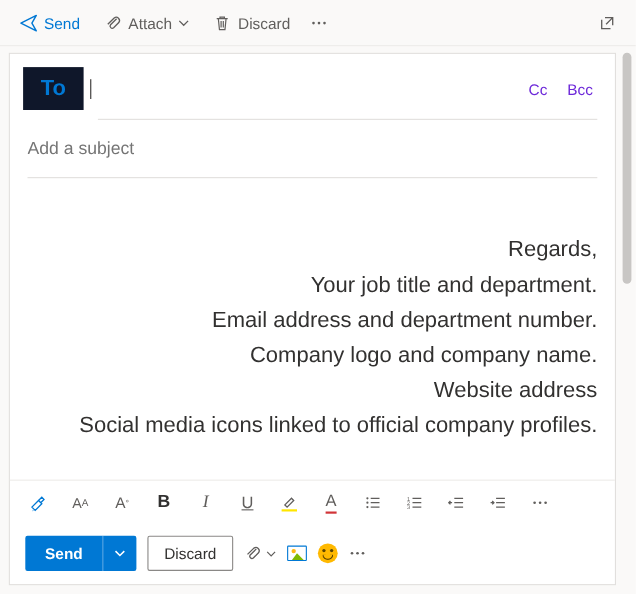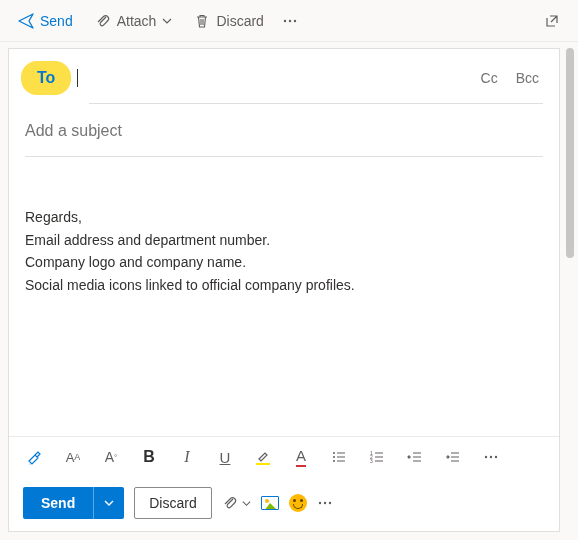--- a/index.html
+++ b/index.html
@@ -52,43 +52,42 @@
     background: #c8c6c4;
     border-radius: 4px;
   }
   .to-row {
     display: flex;
     align-items: center;
     padding: 12px 16px 8px 12px;
     gap: 10px;
   }
   .to-btn {
-    background: #fde047;
+    background: #0f172a;
     color: #0078d4;
     padding: 8px 16px;
     font-weight: 600;
     cursor: pointer;
-    font-size: 16px;
-    border-radius: 16px;
+    font-size: 20px;
   }
   .to-input {
     flex: 1;
     border: none;
     outline: none;
     font-size: 14px;
     padding: 6px 2px;
   }
   .cursor-bar {
     width: 1px;
     height: 18px;
     background: #323130;
     margin-left: -4px;
   }
   .cc-link, .bcc-link {
-    color: #737373;
+    color: #6d28d9;
     cursor: pointer;
     font-size: 14px;
     padding: 0 4px;
   }
   .to-underline {
     height: 1px;
     background: #e1dfdd;
     margin: 0 16px 0 80px;
   }
   .subject-row {
@@ -102,24 +101,25 @@
     color: #3b82f6;
   }
   .subject-underline {
     height: 1px;
     background: #e1dfdd;
     margin: 6px 16px 0 16px;
   }
   .body-area {
     flex: 1;
     padding: 50px 16px 10px 16px;
-    font-size: 14px;
+    font-size: 20px;
     color: #323130;
     line-height: 1.55;
     overflow: hidden;
+    text-align: right;
   }
   .body-area div { margin-bottom: 1px; }
   .format-bar {
     display: flex;
     align-items: center;
     gap: 14px;
     padding: 8px 14px;
     border-top: 1px solid #edebe9;
   }
   .fmt-btn {
@@ -294,22 +294,24 @@
   </div>
   <div class="to-underline"></div>
 
   <div class="subject-row">
     <input class="subject-input" placeholder="Add a subject" style="">
   </div>
   <div class="subject-underline"></div>
 
   <div class="body-area" id="body-area">
       <div>Regards,</div>
+      <div>Your job title and department.</div>
       <div>Email address and department number.</div>
       <div>Company logo and company name.</div>
+      <div>Website address</div>
       <div>Social media icons linked to official company profiles.</div>
     </div>
 
   <div class="format-bar">
     <div class="fmt-btn">
       <span class="icon">
         <svg width="18" height="18" viewBox="0 0 18 18">
             <path d="M3 13 L9 7 l3 3 l-6 6 z M9 7 l3 -3 l2 2 l-3 3" fill="none" stroke="#0078d4" stroke-width="1.2"></path>
             <path d="M4 15 l-1 2 l2 -1" fill="#89c3ef"></path>
           </svg>

